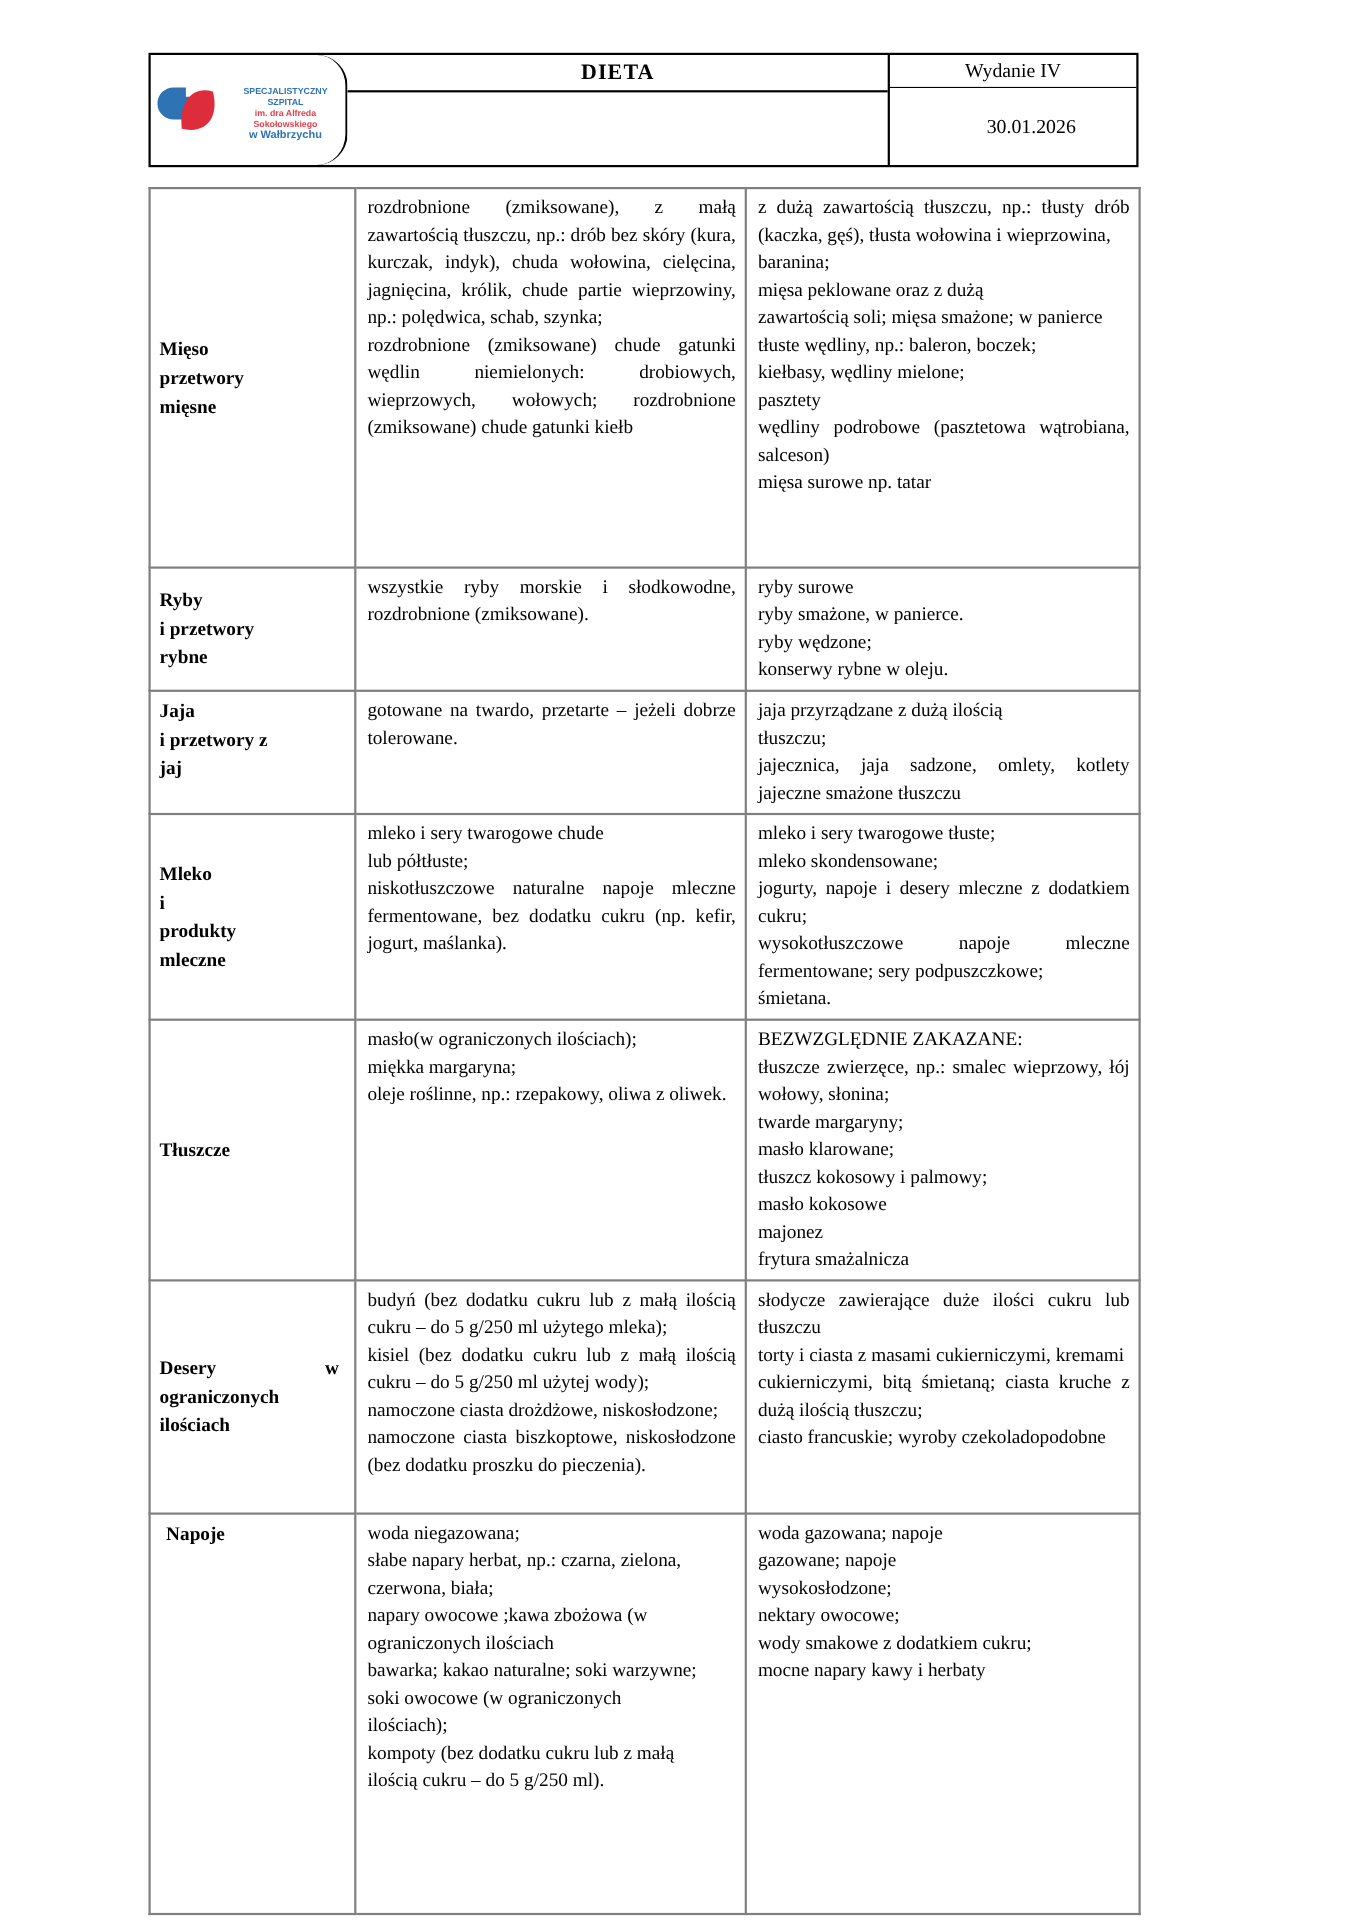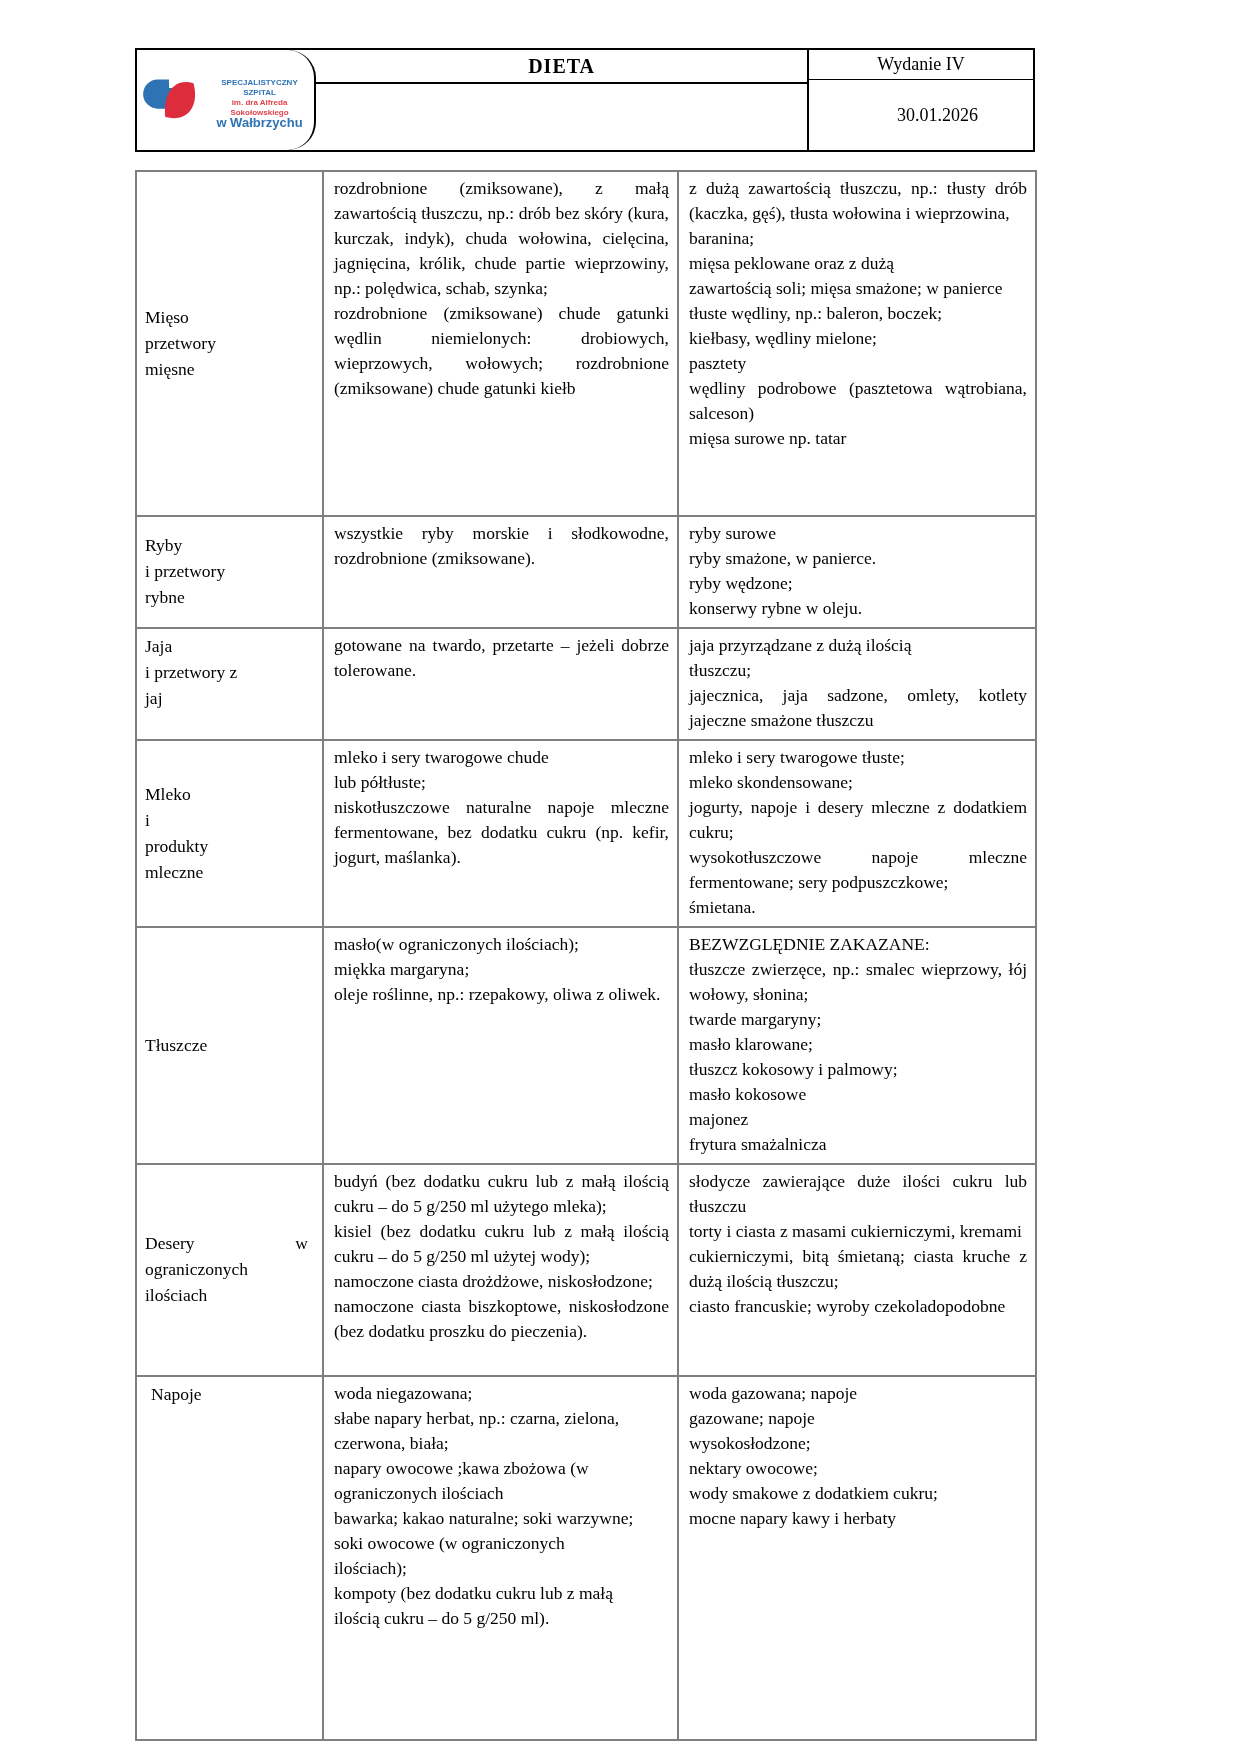--- a/index.html
+++ b/index.html
@@ -23,21 +23,21 @@
   .h-logo {
     width:180px; box-sizing:border-box;
     border-right:2px solid #000;
     display:flex; align-items:center;
     padding-top:5px;
     border-radius:28px;
   }
   .logo-text { font-family:"Liberation Sans","DejaVu Sans",sans-serif; text-align:center; line-height:10px; }
   .logo-line1 { font-size:8px; font-weight:bold; color:#2e74b5; }
   .logo-line2 { font-size:8px; font-weight:bold; color:#e0424d; }
-  .logo-line3 { font-size:13px; font-weight:bold; color:#2e74b5; }
+  .logo-line3 { font-size:10px; font-weight:bold; color:#2e74b5; }
   .h-mid {
     width:495px; box-sizing:border-box;
     border-right:2px solid #000;
     display:flex; flex-direction:column;
   }
   .h-mid-top {
     height:34px; box-sizing:border-box; border-bottom:2px solid #000;
     display:flex; align-items:center; justify-content:center;
     font-size:20px; font-weight:bold; letter-spacing:1px;
   }
@@ -73,21 +73,21 @@
   }
   .diet-table td {
     border:2px solid #7f7f7f;
     vertical-align:top;
     padding:4px 8px 6px 10px;
     font-size:17.5px; line-height:25px;
     box-sizing:border-box;
     overflow:hidden;
   }
   td.cat {
-    font-weight:normal;
+    font-weight:bold;
     white-space:pre-line;
     text-align:justify;
     padding-left:8px; padding-right:14px;
     line-height:26px;
   }
   td.va-m { vertical-align:middle; }
   td.allowed  { text-align:justify; white-space:pre-line; }
   td.forbidden{ text-align:justify; white-space:pre-line; }
 </style>
 </head>

